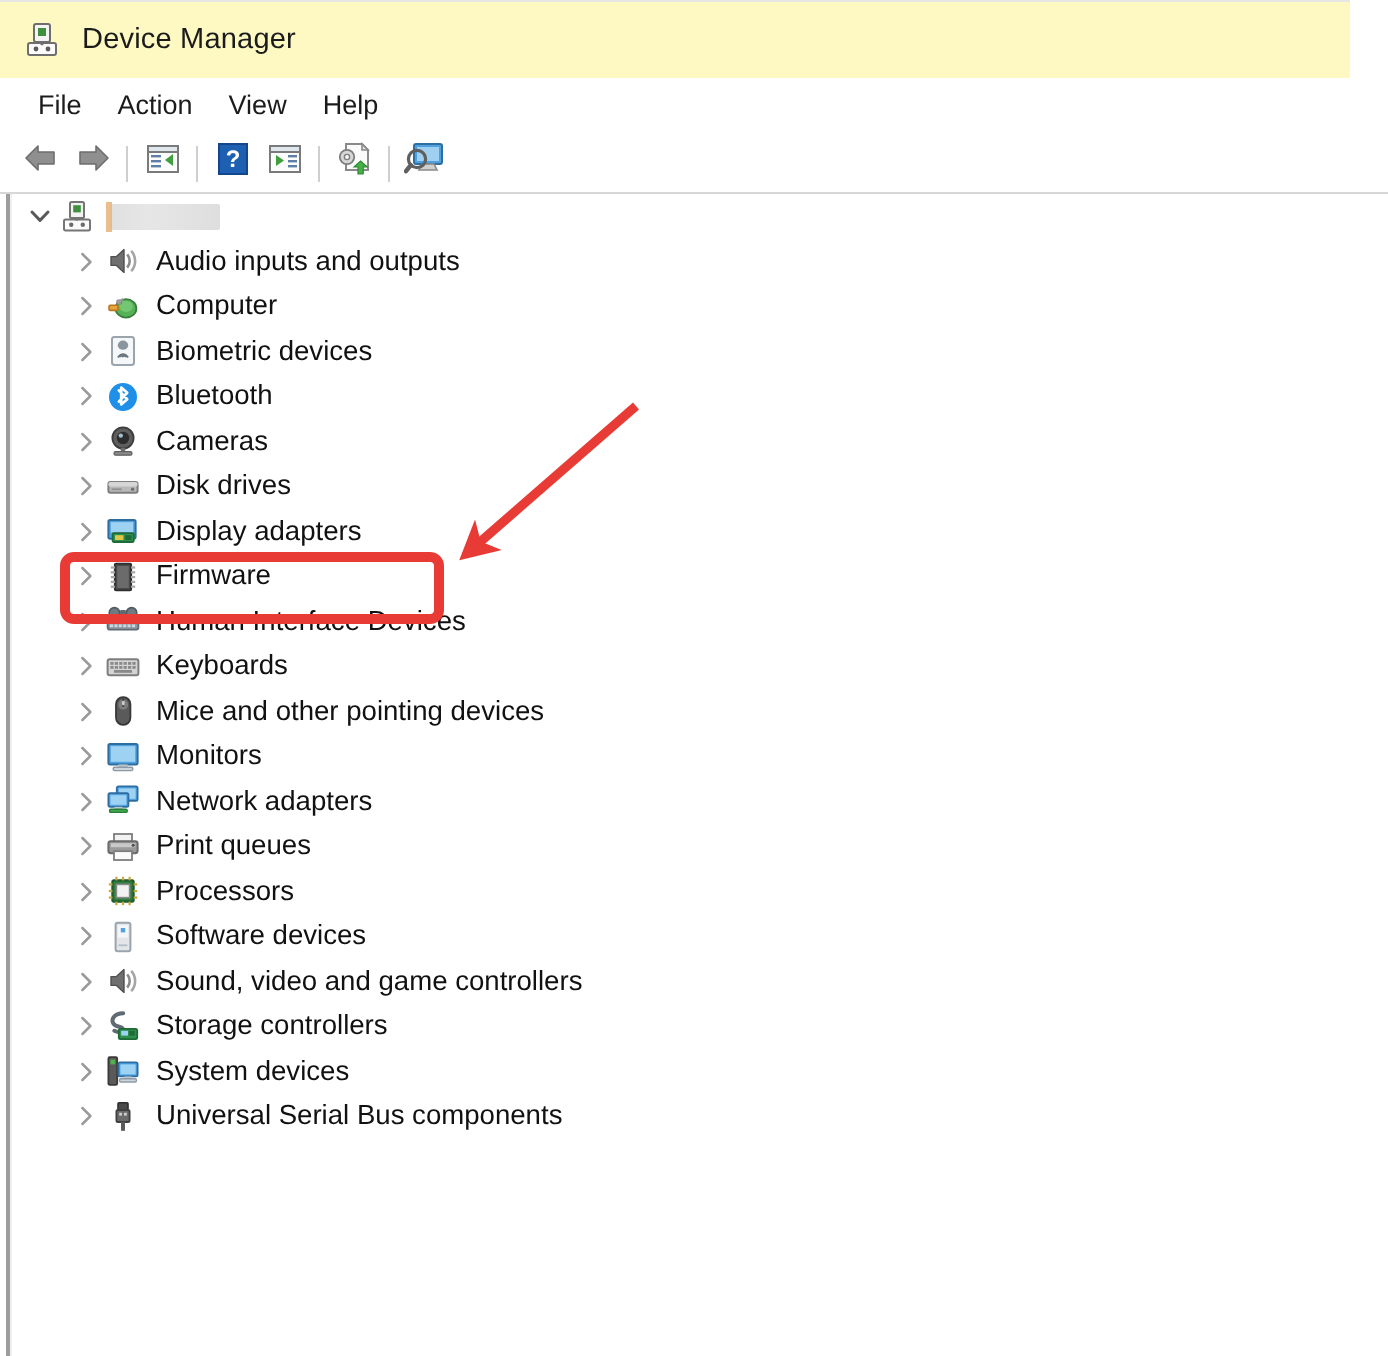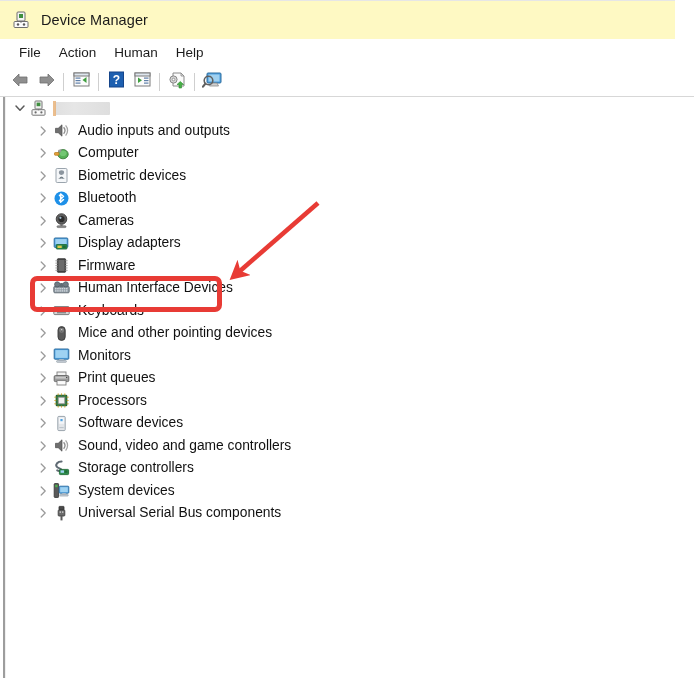--- a/index.html
+++ b/index.html
@@ -207,21 +207,21 @@
           <rect x="9.3" y="11" width="1.4" height="1.6" fill="#6e6e6e"></rect>
         </svg>
       </span>
       <span class="title-text">Device Manager</span>
     </div>
   </div>
 
   <div class="menubar">
     <div class="menu-item">File</div>
     <div class="menu-item">Action</div>
-    <div class="menu-item">Human</div>
+    <div class="menu-item">View</div>
     <div class="menu-item">Help</div>
   </div>
 
   <div class="toolbar">
 
     <div class="tb-btn">
       <span>
         <svg width="19" height="16" viewBox="0 0 19 16">
           <path d="M8 2 L2 8 L8 14 L8 11 L16 11 L16 5 L8 5 Z" fill="#8f8f8f" stroke="#6e6e6e" stroke-width="0.8" stroke-linejoin="round"></path>
         </svg>
@@ -400,20 +400,36 @@
           <span class="row-icon">
             <svg width="17" height="17" viewBox="0 0 17 17">
       <circle cx="8.5" cy="7" r="5.3" fill="#5e5e5e" stroke="#3d3d3d" stroke-width="0.9"></circle>
       <circle cx="8.5" cy="7" r="3.1" fill="#2c2c2c"></circle>
       <circle cx="7.4" cy="5.8" r="1.1" fill="#b8d8ee" opacity="0.85"></circle>
       <rect x="7.4" y="12" width="2.2" height="2.2" fill="#6e6e6e"></rect>
       <rect x="4" y="13.8" width="9" height="1.8" rx="0.8" fill="#8b8b8b" stroke="#5f5f5f" stroke-width="0.6"></rect>
     </svg>
           </span>
           <span class="row-label">Cameras</span>
+        </div>
+        <div class="row child">
+          <span class="twisty">
+            <svg width="16" height="16" viewBox="0 0 16 16">
+      <path d="M6.2 4 L10.2 8 L6.2 12" fill="none" stroke="#9a9a9a" stroke-width="1.25" stroke-linecap="round" stroke-linejoin="round"></path>
+            </svg>
+          </span>
+          <span class="row-icon">
+            <svg width="17" height="17" viewBox="0 0 17 17">
+      <rect x="1.2" y="6" width="14.6" height="5.4" rx="1" fill="#b9b9b9" stroke="#7e7e7e" stroke-width="1"></rect>
+      <rect x="1.2" y="6" width="14.6" height="2.2" rx="1" fill="#d6d6d6"></rect>
+      <circle cx="13.3" cy="9.6" r="0.85" fill="#6f6f6f"></circle>
+      <rect x="2.8" y="9.2" width="5" height="0.9" fill="#8f8f8f"></rect>
+    </svg>
+          </span>
+          <span class="row-label">Disk drives</span>
         </div>
         <div class="row child">
           <span class="twisty">
             <svg width="16" height="16" viewBox="0 0 16 16">
       <path d="M6.2 4 L10.2 8 L6.2 12" fill="none" stroke="#9a9a9a" stroke-width="1.25" stroke-linecap="round" stroke-linejoin="round"></path>
             </svg>
           </span>
           <span class="row-icon">
             <svg width="17" height="17" viewBox="0 0 17 17">
       <rect x="1.2" y="3" width="13.6" height="9.4" rx="0.9" fill="#4fa3e3" stroke="#2e6d9e" stroke-width="1"></rect>
@@ -542,20 +558,38 @@
           <span class="row-label">Monitors</span>
         </div>
         <div class="row child">
           <span class="twisty">
             <svg width="16" height="16" viewBox="0 0 16 16">
       <path d="M6.2 4 L10.2 8 L6.2 12" fill="none" stroke="#9a9a9a" stroke-width="1.25" stroke-linecap="round" stroke-linejoin="round"></path>
             </svg>
           </span>
           <span class="row-icon">
             <svg width="17" height="17" viewBox="0 0 17 17">
+      <rect x="5.4" y="1.2" width="10.4" height="7.2" rx="0.8" fill="#4fa3e3" stroke="#2e6d9e" stroke-width="0.9"></rect>
+      <rect x="6.4" y="2.2" width="8.4" height="5.2" fill="#9ed2f2"></rect>
+      <rect x="1.2" y="4.6" width="10" height="6.8" rx="0.8" fill="#4fa3e3" stroke="#2e6d9e" stroke-width="0.9"></rect>
+      <rect x="2.2" y="5.6" width="8" height="4.8" fill="#9ed2f2"></rect>
+      <rect x="4.2" y="11.4" width="4" height="1.3" fill="#bcc6ce"></rect>
+      <rect x="1.8" y="12.6" width="8.8" height="1.6" rx="0.6" fill="#3fa84f" stroke="#2a7d38" stroke-width="0.7"></rect>
+    </svg>
+          </span>
+          <span class="row-label">Network adapters</span>
+        </div>
+        <div class="row child">
+          <span class="twisty">
+            <svg width="16" height="16" viewBox="0 0 16 16">
+      <path d="M6.2 4 L10.2 8 L6.2 12" fill="none" stroke="#9a9a9a" stroke-width="1.25" stroke-linecap="round" stroke-linejoin="round"></path>
+            </svg>
+          </span>
+          <span class="row-icon">
+            <svg width="17" height="17" viewBox="0 0 17 17">
       <rect x="4" y="2" width="9" height="4" fill="#f2f2f2" stroke="#7e7e7e" stroke-width="0.9"></rect>
       <rect x="1.2" y="5.6" width="14.6" height="6" rx="1.2" fill="#9b9b9b" stroke="#6a6a6a" stroke-width="1"></rect>
       <rect x="2.4" y="6.6" width="12.2" height="2" fill="#c9c9c9"></rect>
       <rect x="4" y="10.6" width="9" height="4.4" fill="#fbfbfb" stroke="#7e7e7e" stroke-width="0.9"></rect>
       <circle cx="13.6" cy="7.6" r="0.75" fill="#4b4b4b"></circle>
     </svg>
           </span>
           <span class="row-label">Print queues</span>
         </div>
         <div class="row child">

